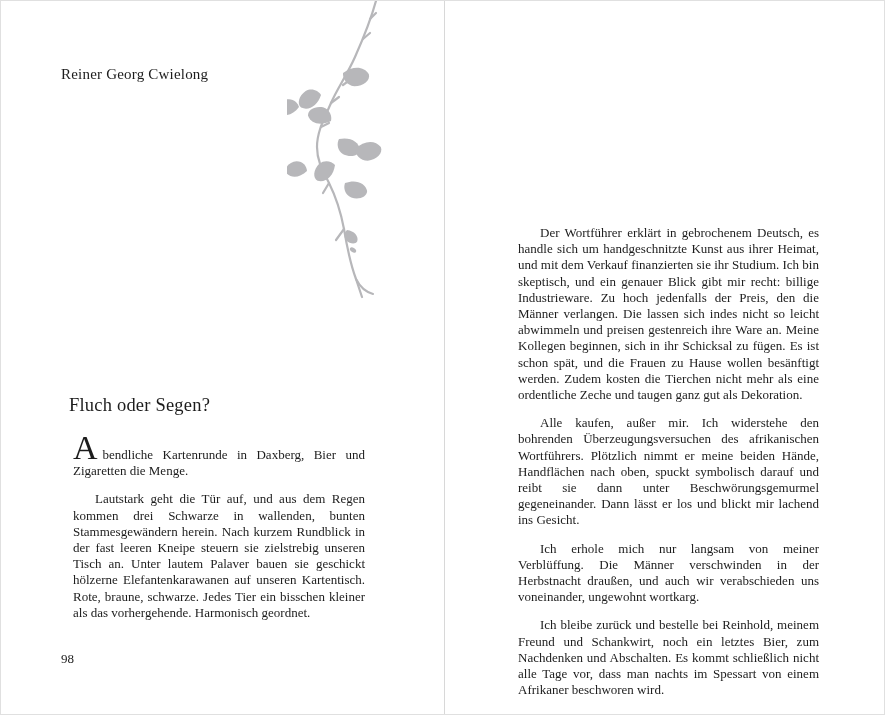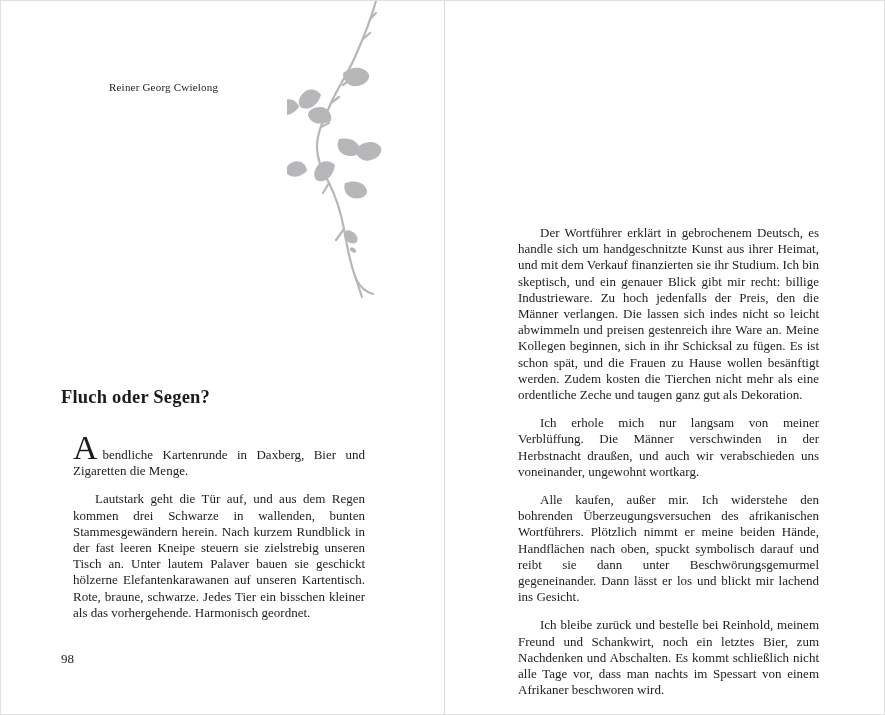--- a/index.html
+++ b/index.html
@@ -20,24 +20,23 @@
     left: 443px; top: 0;
     width: 1px; height: 715px;
     background: #d8d8d8;
   }
   .page { position: absolute; top: 0; height: 715px; }
   .page-left  { left: 0; width: 443px; }
   .page-right { left: 444px; width: 441px; }
 
   .running-header {
     position: absolute;
-    left: 60px; top: 80px;
-    font-size: 11px;
+    left: 60px; top: 65px;
+    font-size: 15px;
     letter-spacing: 0.2px;
-    margin-left: 48px;
   }
   .twig {
     position: absolute;
     left: 286px; top: -2px;
     width: 110px; height: 302px;
   }
   .chapter-title {
     position: absolute;
     left: 60px; top: 386px;
     font-size: 18.5px;
@@ -108,34 +107,34 @@
         <use href="#leaf" transform="translate(52,140) rotate(40)"></use>
         <use href="#leaf" transform="translate(68,150) rotate(8) scale(1.1)"></use>
         <use href="#leaf" transform="translate(48,166) rotate(150)"></use>
         <use href="#leaf" transform="translate(20,172) rotate(188) scale(0.9)"></use>
         <use href="#leaf" transform="translate(58,184) rotate(32)"></use>
         <use href="#leaf" transform="translate(60,231) rotate(60) scale(0.65)"></use>
         <ellipse cx="66" cy="251" rx="3.5" ry="2.2" transform="rotate(35 66 251)"></ellipse>
       </g>
     </svg>
 
-    <h1 class="chapter-title" style="font-weight:bold; margin:0;">Fluch oder Segen?</h1>
+    <h1 class="chapter-title" style="font-weight:normal; margin:8px;">Fluch oder Segen?</h1>
 
     <div class="body-text left-body">
       <p><span class="dropcap">A</span><span>bendliche Kartenrunde in Daxberg, Bier und Zigaretten die Menge.</span></p>
       <p class="indent">Lautstark geht die Tür auf, und aus dem Regen kommen drei Schwarze in wallenden, bunten Stammesgewändern herein. Nach kurzem Rundblick in der fast leeren Kneipe steuern sie zielstrebig unseren Tisch an. Unter lautem Palaver bauen sie geschickt hölzerne Elefantenkarawanen auf unseren Kartentisch. Rote, braune, schwarze. Jedes Tier ein bisschen kleiner als das vorhergehende. Harmonisch geordnet.</p>
     </div>
 
     <div class="page-number pagenum-left">98</div>
   </div>
 
   <div class="page page-right">
 
     <div class="body-text right-body">
       <p class="indent">Der Wortführer erklärt in gebrochenem Deutsch, es handle sich um handgeschnitzte Kunst aus ihrer Heimat, und mit dem Verkauf finanzierten sie ihr Studium. Ich bin skeptisch, und ein genauer Blick gibt mir recht: billige Industrieware. Zu hoch jedenfalls der Preis, den die Männer verlangen. Die lassen sich indes nicht so leicht abwimmeln und preisen gestenreich ihre Ware an. Meine Kollegen beginnen, sich in ihr Schicksal zu fügen. Es ist schon spät, und die Frauen zu Hause wollen besänftigt werden. Zudem kosten die Tierchen nicht mehr als eine ordentliche Zeche und taugen ganz gut als Dekoration.</p>
+      <p class="indent">Alle kaufen, außer mir. Ich widerstehe den bohrenden Überzeugungsversuchen des afrikanischen Wortführers. Plötzlich nimmt er meine beiden Hände, Handflächen nach oben, spuckt symbolisch darauf und reibt sie dann unter Beschwörungsgemurmel gegeneinander. Dann lässt er los und blickt mir lachend ins Gesicht.</p>
       <p class="indent">Ich erhole mich nur langsam von meiner Verblüffung. Die Männer verschwinden in der Herbstnacht draußen, und auch wir verabschieden uns voneinander, ungewohnt wortkarg.</p>
-      <p class="indent">Alle kaufen, außer mir. Ich widerstehe den bohrenden Überzeugungsversuchen des afrikanischen Wortführers. Plötzlich nimmt er meine beiden Hände, Handflächen nach oben, spuckt symbolisch darauf und reibt sie dann unter Beschwörungsgemurmel gegeneinander. Dann lässt er los und blickt mir lachend ins Gesicht.</p>
       <p class="indent">Ich bleibe zurück und bestelle bei Reinhold, meinem Freund und Schankwirt, noch ein letztes Bier, zum Nachdenken und Abschalten. Es kommt schließlich nicht alle Tage vor, dass man nachts im Spessart von einem Afrikaner beschworen wird.</p>
     </div>
 
   </div>
 
 </div>
 
 </body></html>

